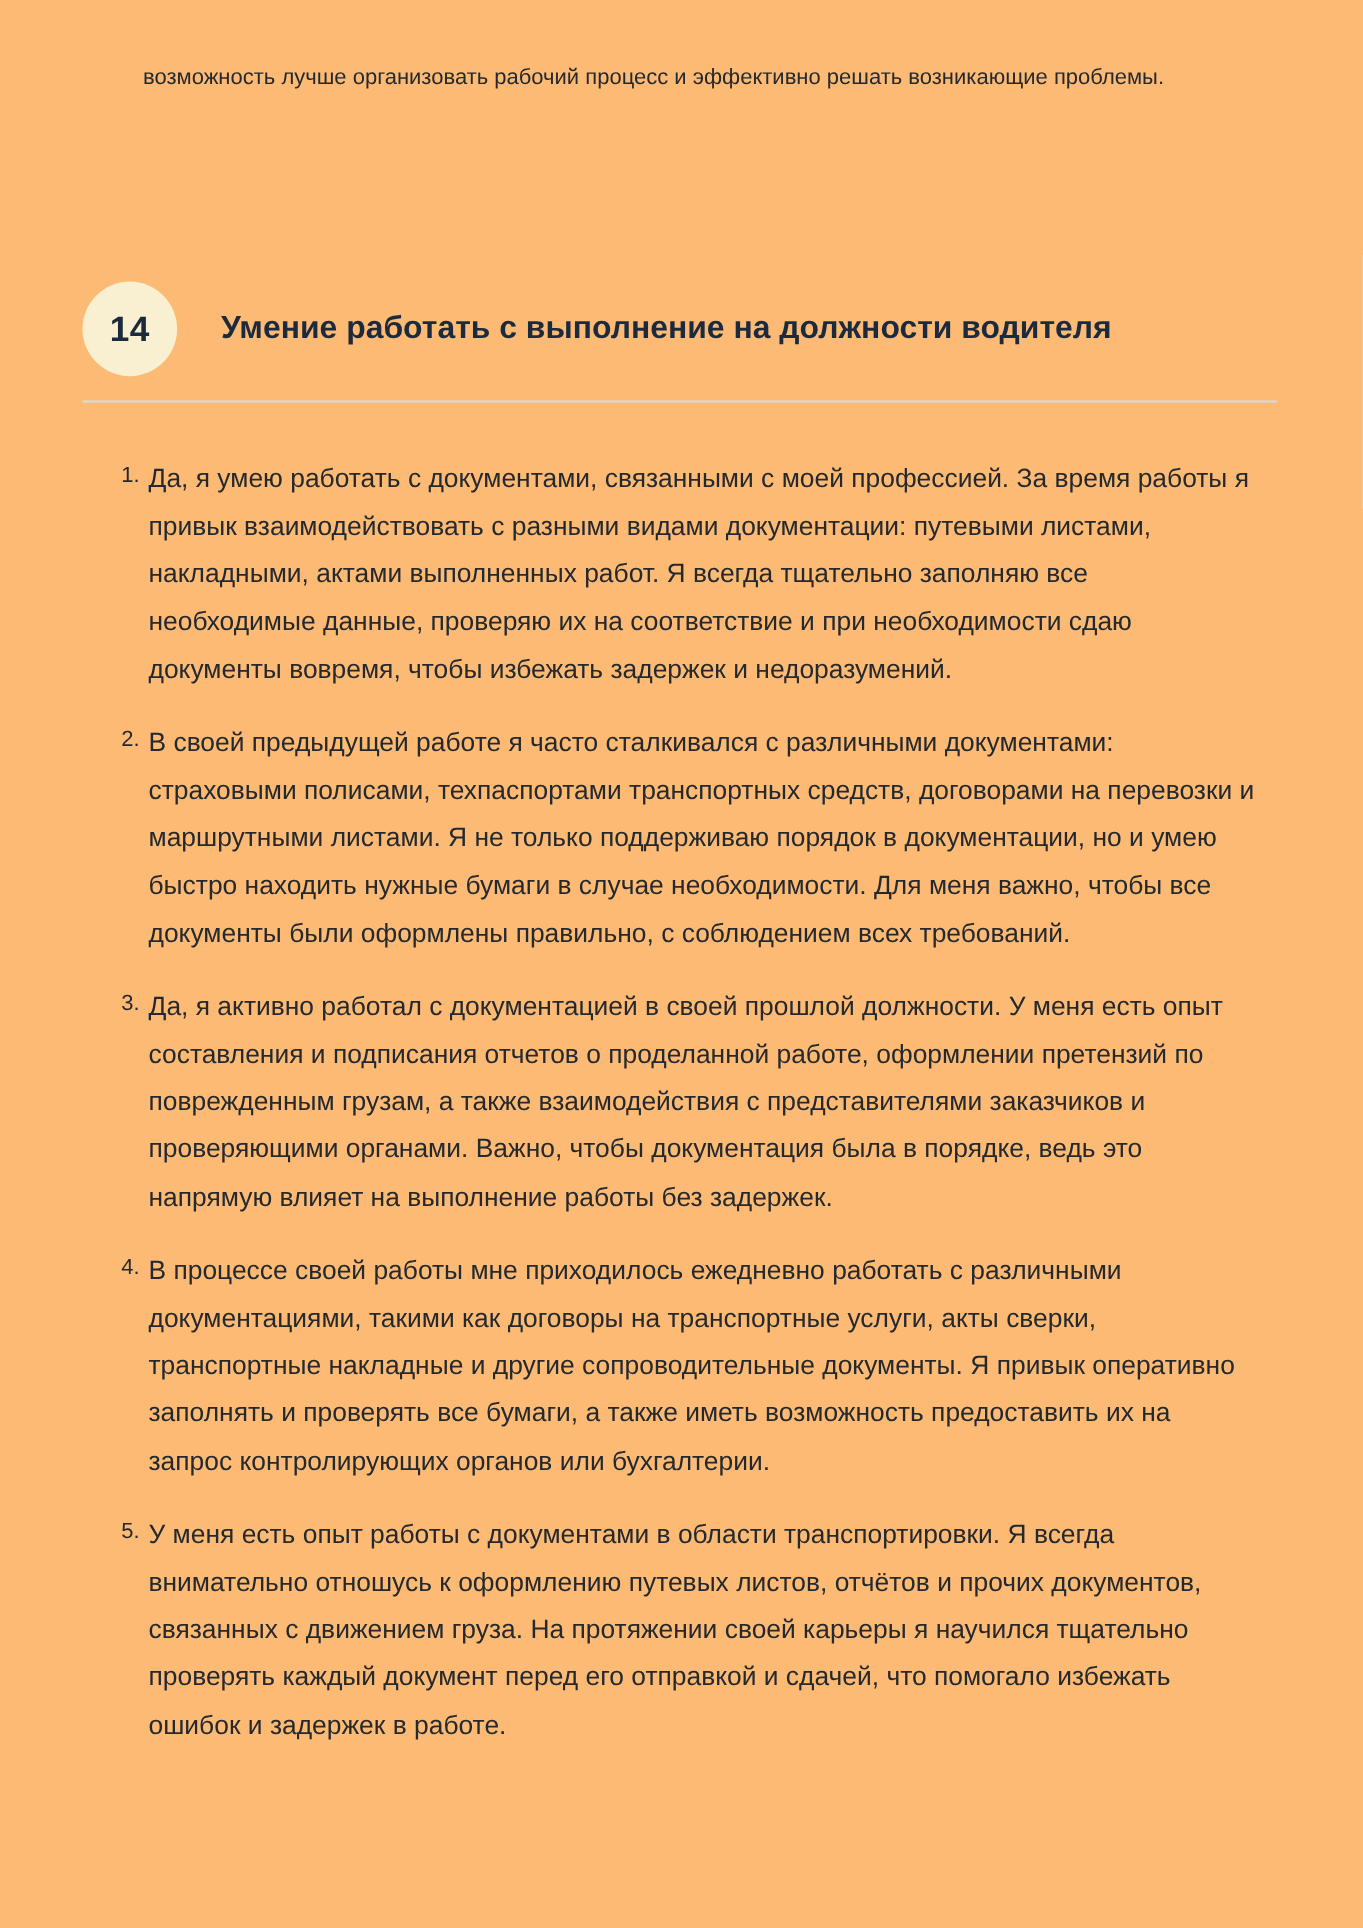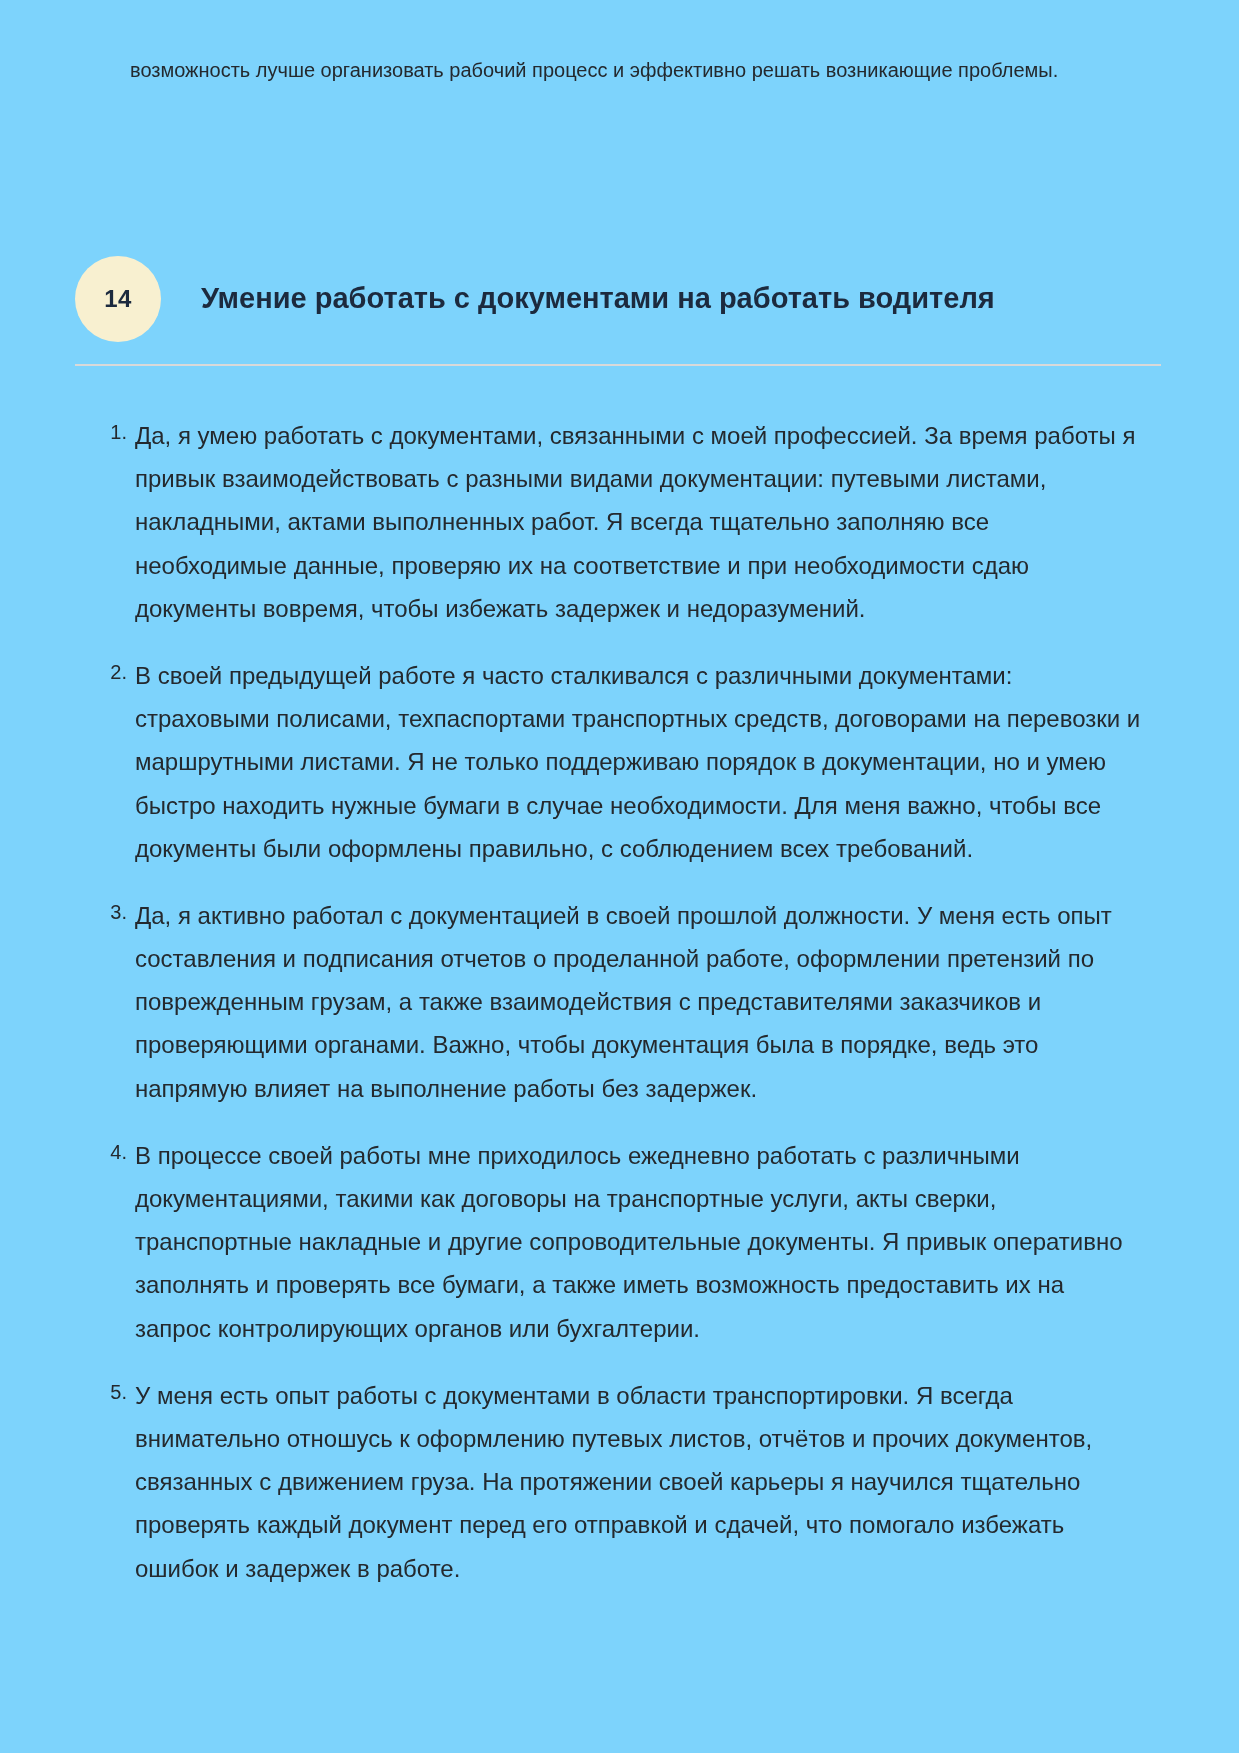--- a/index.html
+++ b/index.html
@@ -13,21 +13,21 @@
     min-height: 1753px;
     font-family: "Liberation Sans", "DejaVu Sans", sans-serif;
     color: #24292e;
     position: relative;
   }
 
   .page {
     width: 1239px;
     min-height: 1753px;
     padding: 52px 78px 60px 75px;
-    background: #7dd3fc;
+    background: #fdba74;
   }
 
   
   .intro {
     padding-left: 55px;
     padding-right: 40px;
     font-size: 20px;
     line-height: 1.8;
     color: #24292e;
   }
@@ -45,21 +45,21 @@
     width: 86px;
     height: 86px;
     border-radius: 50%;
     background: #f8f0d0;
     display: flex;
     align-items: center;
     justify-content: center;
   }
 
   .badge span {
-    font-size: 24px;
+    font-size: 32px;
     font-weight: bold;
     color: #1c2a3e;
     letter-spacing: 0.5px;
   }
 
   .section-title {
     margin-left: 40px;
     font-size: 29px;
     font-weight: bold;
     line-height: 1.85;
@@ -106,21 +106,21 @@
 <body>
 
 <div class="page">
 
   <p class="intro">возможность лучше организовать рабочий процесс и эффективно решать возникающие проблемы.</p>
 
   <div class="section-header">
     <div class="badge">
       <span>14</span>
     </div>
-    <h1 class="section-title">Умение работать с документами на работать водителя</h1>
+    <h1 class="section-title">Умение работать с выполнение на должности водителя</h1>
   </div>
 
   <hr class="divider">
 
   <div class="list">
 
     <div class="list-item">
       <span class="num">1.</span>
       <p class="item-text">Да, я умею работать с документами, связанными с моей профессией. За время работы я привык взаимодействовать с разными видами документации: путевыми листами, накладными, актами выполненных работ. Я всегда тщательно заполняю все необходимые данные, проверяю их на соответствие и при необходимости сдаю документы вовремя, чтобы избежать задержек и недоразумений.</p>
     </div>

